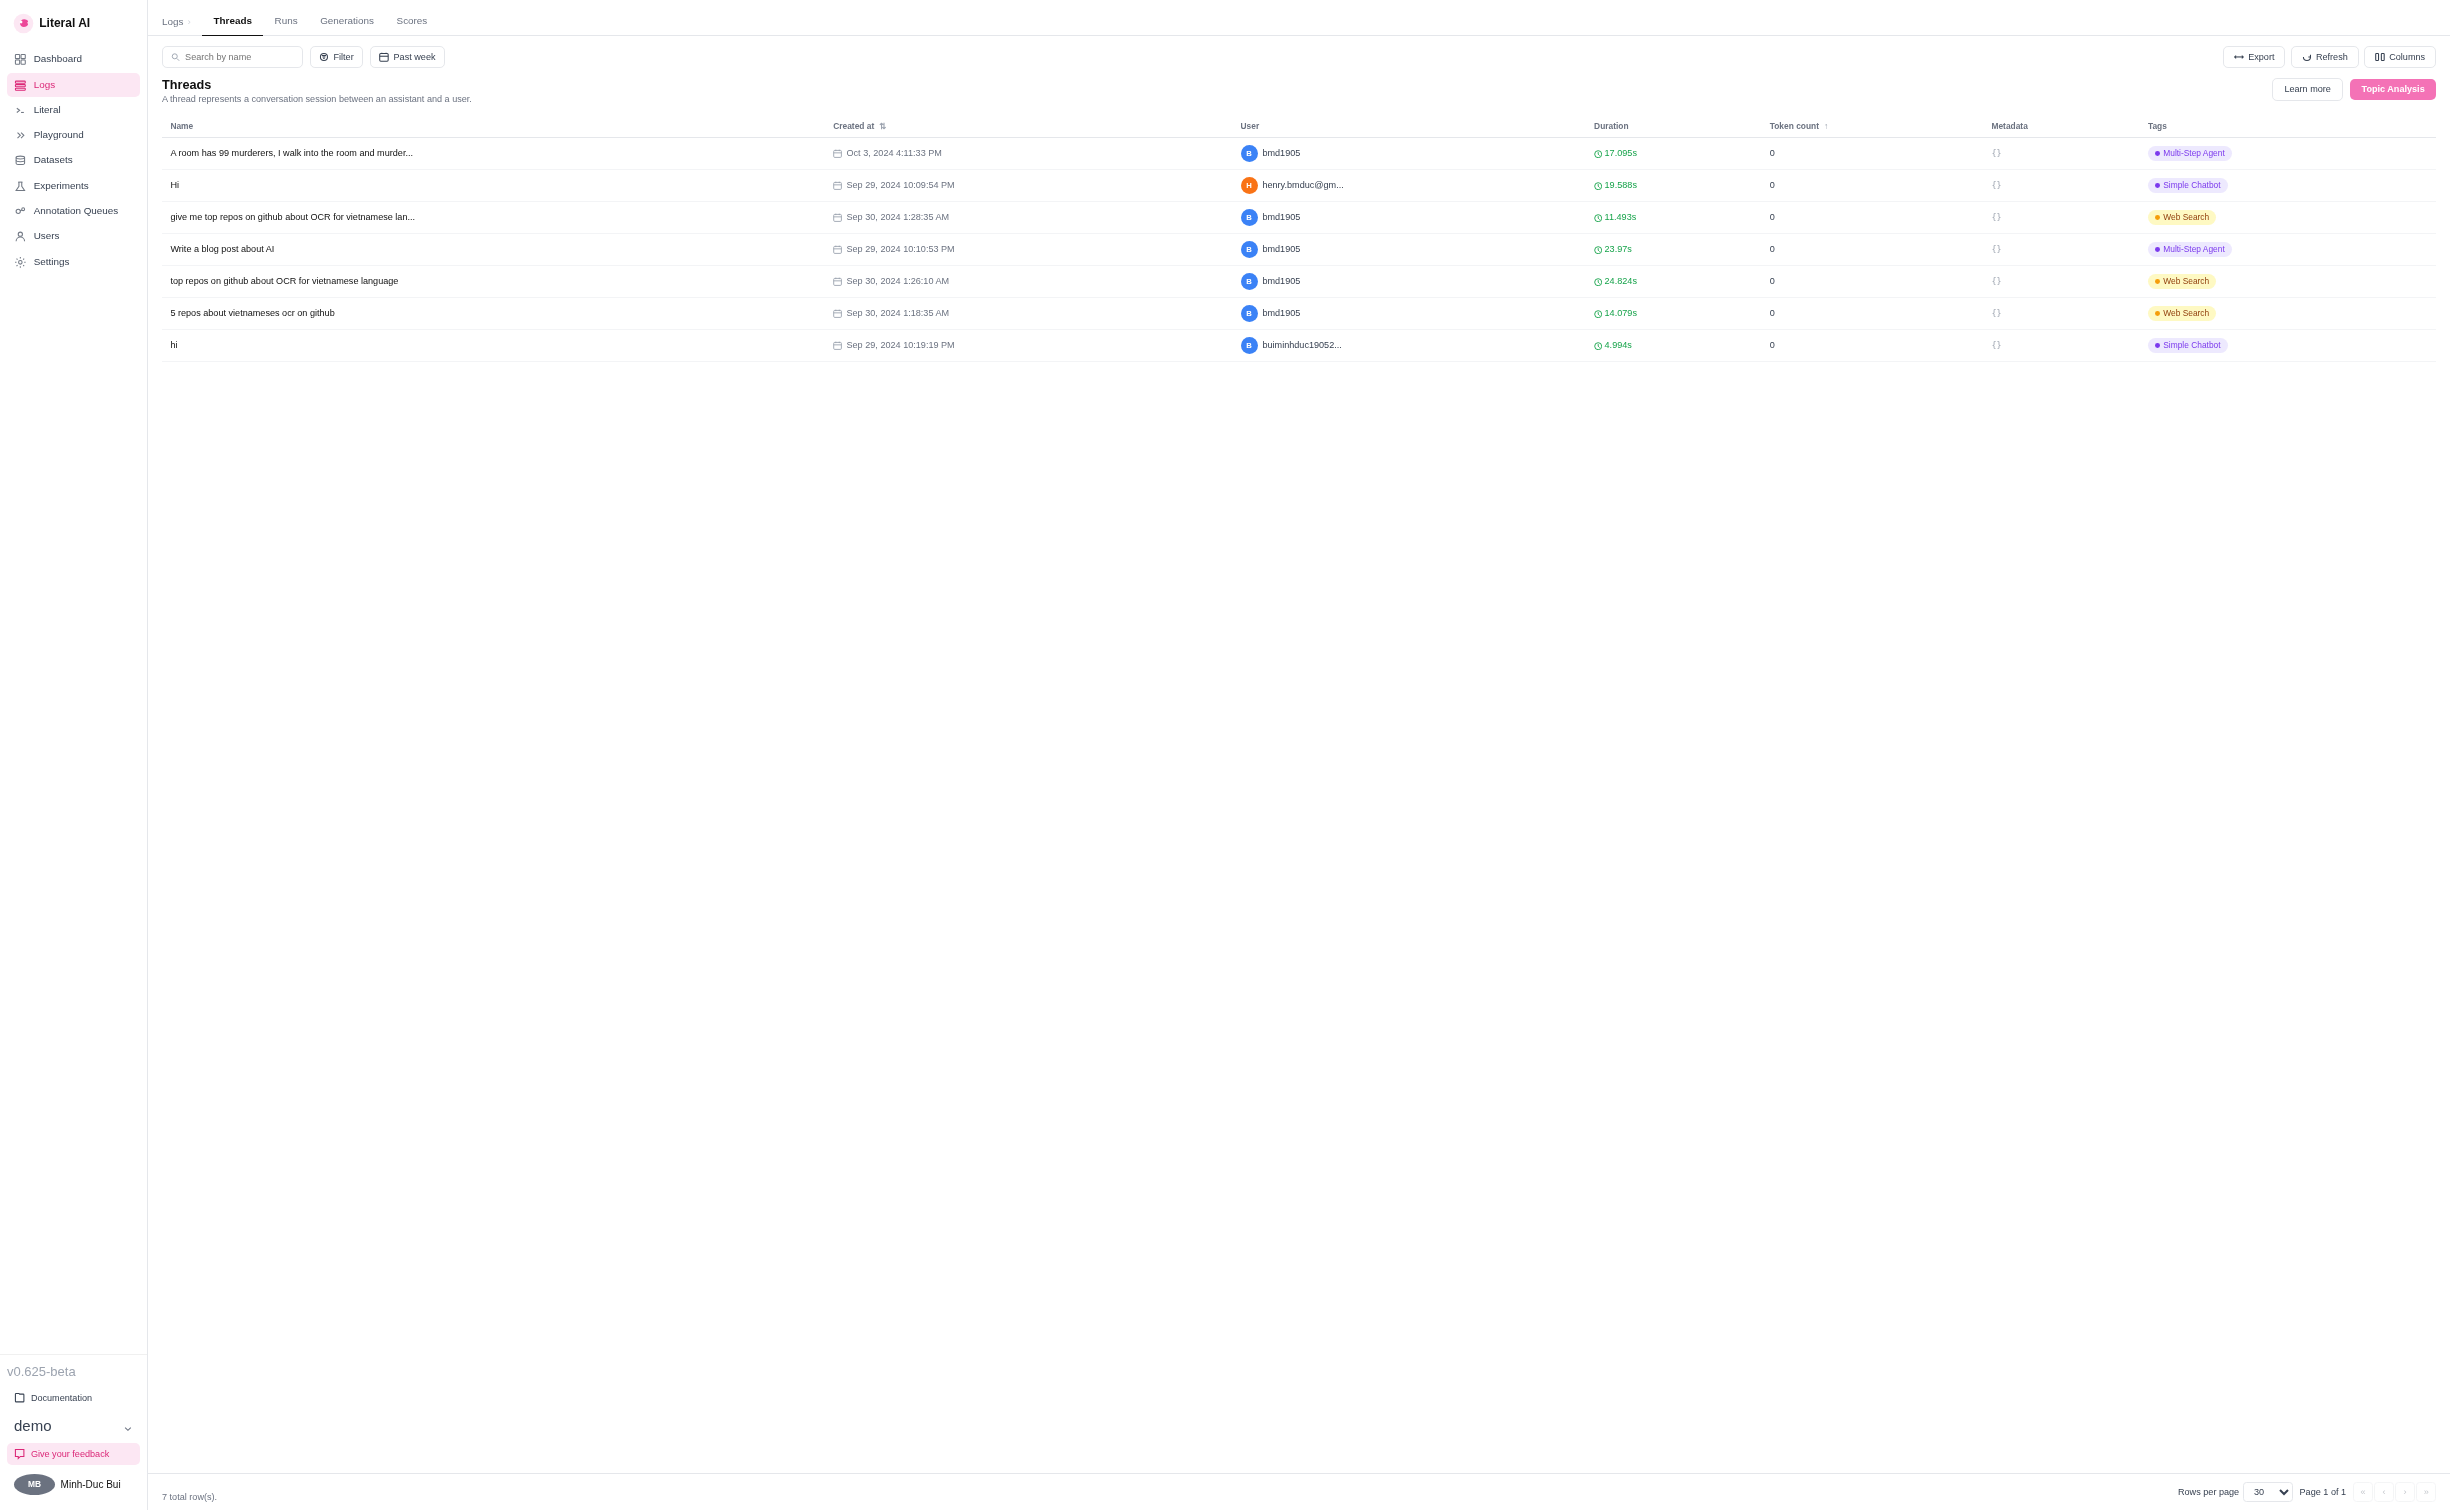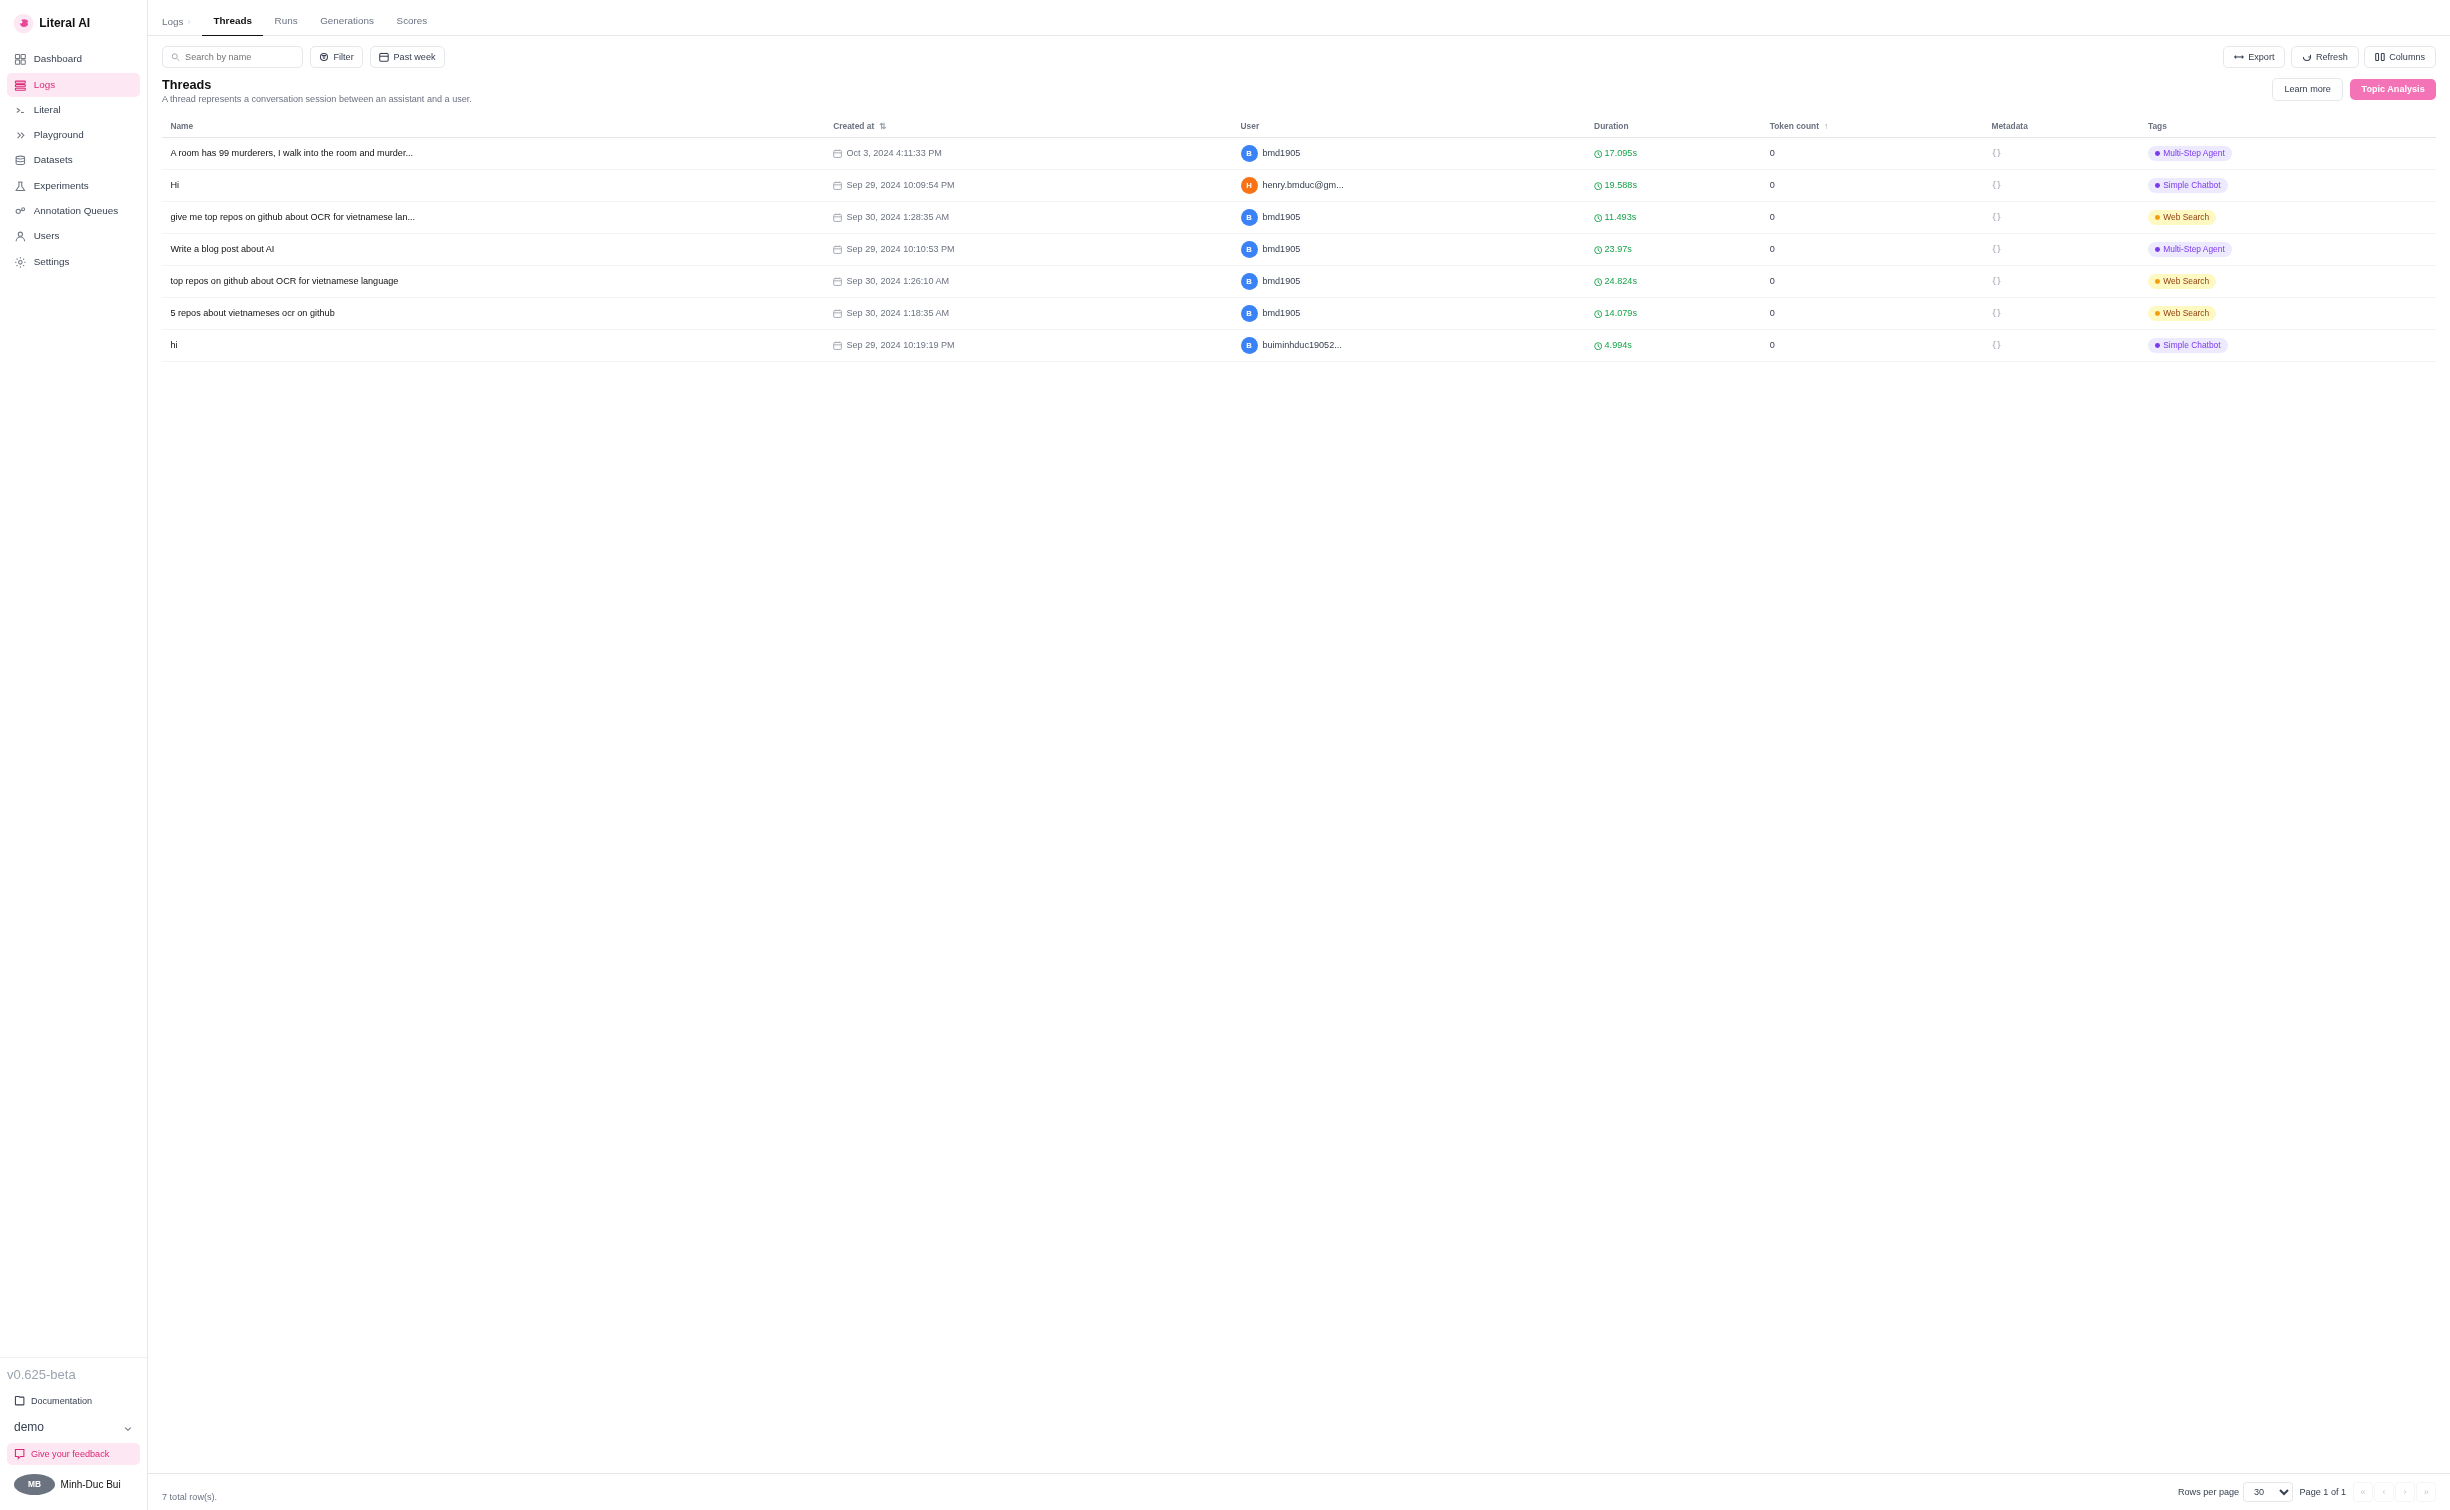--- a/index.html
+++ b/index.html
@@ -74,21 +74,21 @@
       font-weight: 500;
     }
     .bottom-btn.feedback { background: #fce7f3; color: #db2777; }
     .demo-btn {
       display: flex;
       align-items: flex-end;
       justify-content: space-between;
       padding: 5.6px 7px;
       border-radius: 4.9px;
       cursor: pointer;
-      font-size: 12px;
+      font-size: 15px;
       color: #374151;
       font-weight: 500;
     }
     .user-row {
       display: flex;
       align-items: center;
       gap: 5.6px;
       padding: 5.6px 7px;
     }
     .user-avatar {

